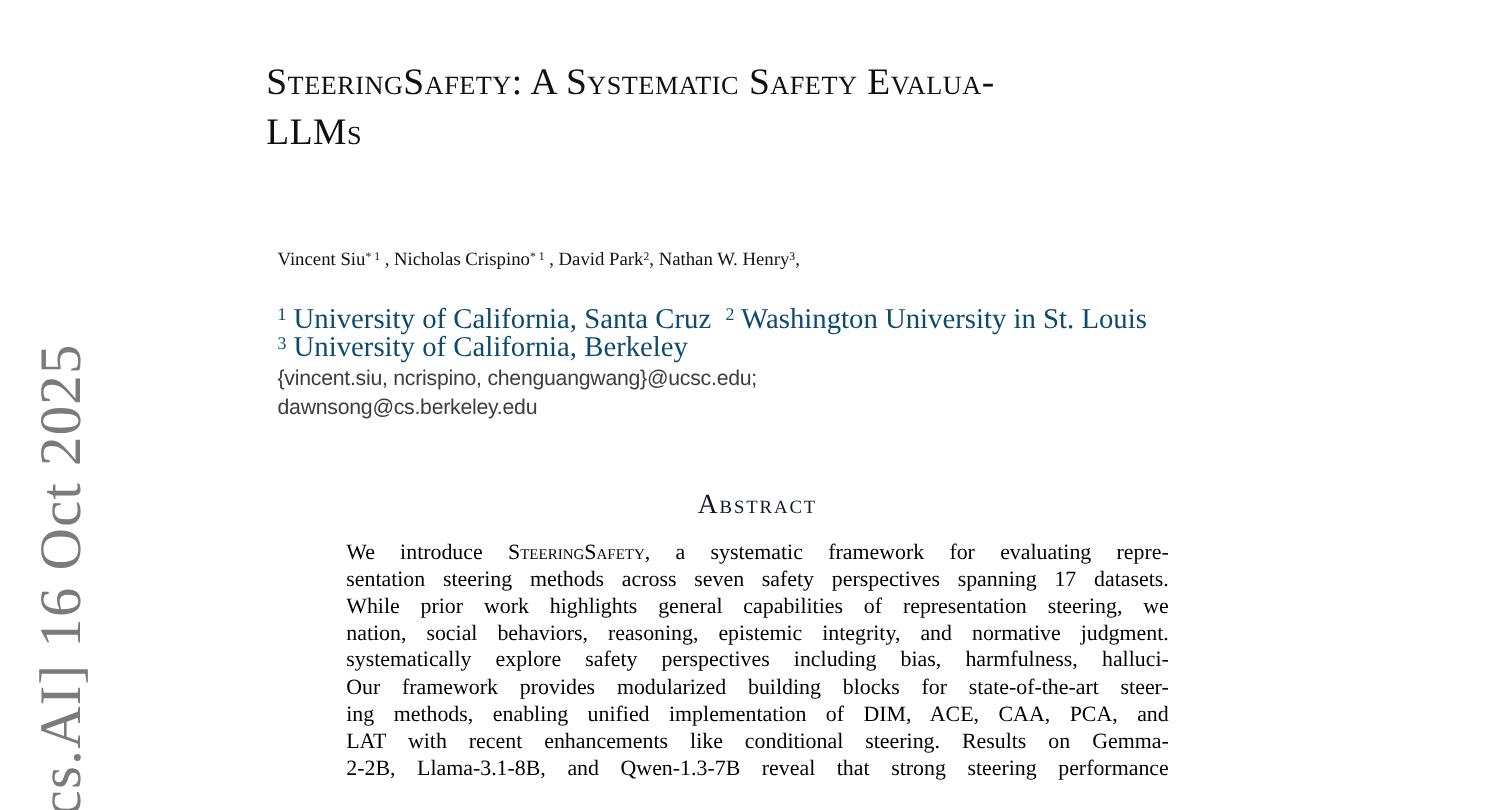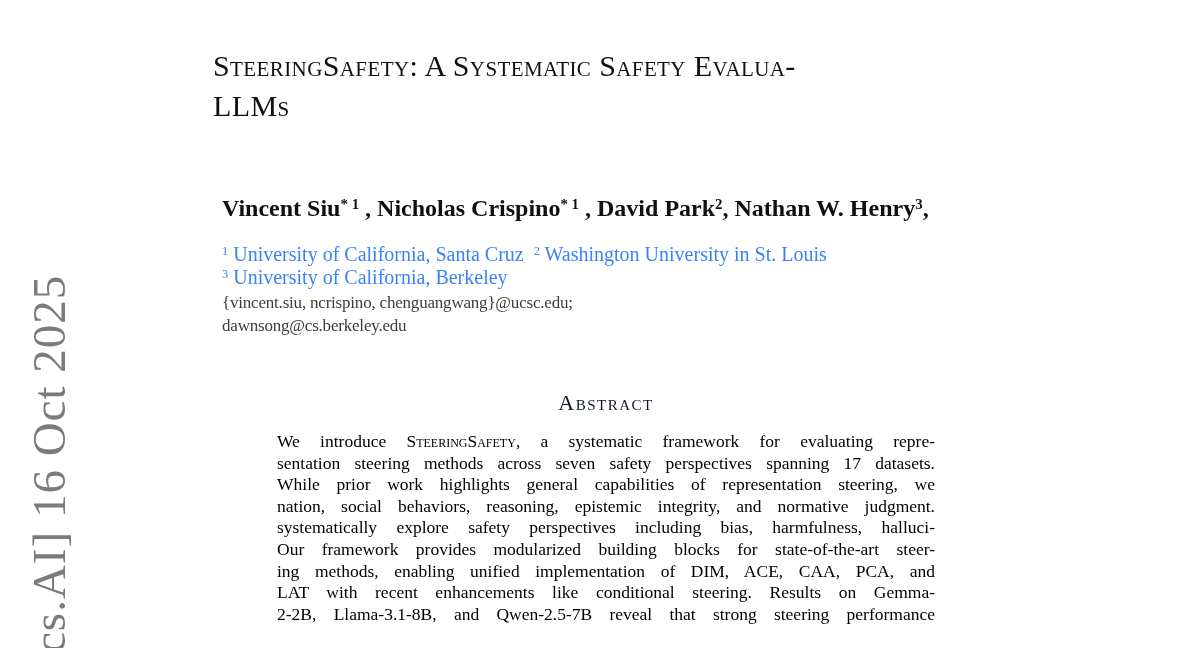--- a/index.html
+++ b/index.html
@@ -35,40 +35,40 @@
     line-height: 40px;
     font-variant: small-caps;
     letter-spacing: 0.4px;
     color: #101010;
   }
   .authors {
     position: absolute;
     left: 222px;
     top: 197px;
     width: 720px;
-    font-size: 24px;
+    font-size: 15px;
     line-height: 23px;
-    font-weight: bold;
+    font-weight: normal;
     color: #101010;
   }
   .affiliations {
     position: absolute;
     left: 222px;
     top: 243px;
     width: 720px;
-    font-size: 20px;
+    font-size: 23px;
     line-height: 23px;
-    color: #3b82f6;
+    color: #0c4a6e;
   }
   .emails {
     position: absolute;
     left: 222px;
     top: 291px;
     width: 720px;
-    font-family: Liberation Serif, serif;
+    font-family: Liberation Sans, sans-serif;
     font-size: 17px;
     line-height: 23px;
     letter-spacing: -0.2px;
     color: #3d3d3d;
   }
   .abstract-heading {
     position: absolute;
     left: 277px;
     top: 390px;
     width: 658px;
@@ -130,16 +130,16 @@
 
   <div class="abstract-body">
     <div class="abs-line"><span>We introduce </span><span class="sc">SteeringSafety</span><span>, a systematic framework for evaluating repre-</span></div>
     <div class="abs-line"><span>sentation steering methods across seven safety perspectives spanning 17 datasets.</span></div>
     <div class="abs-line"><span>While prior work highlights general capabilities of representation steering, we</span></div>
     <div class="abs-line"><span>nation, social behaviors, reasoning, epistemic integrity, and normative judgment.</span></div>
     <div class="abs-line"><span>systematically explore safety perspectives including bias, harmfulness, halluci-</span></div>
     <div class="abs-line"><span>Our framework provides modularized building blocks for state-of-the-art steer-</span></div>
     <div class="abs-line"><span>ing methods, enabling unified implementation of DIM, ACE, CAA, PCA, and</span></div>
     <div class="abs-line"><span>LAT with recent enhancements like conditional steering. Results on Gemma-</span></div>
-    <div class="abs-line"><span>2-2B, Llama-3.1-8B, and Qwen-2.5-7B reveal that strong steering performance</span></div>
+    <div class="abs-line"><span>2-2B, Llama-3.1-8B, and Qwen-1.3-7B reveal that strong steering performance</span></div>
   </div>
 
 </div>
 
 </body></html>

